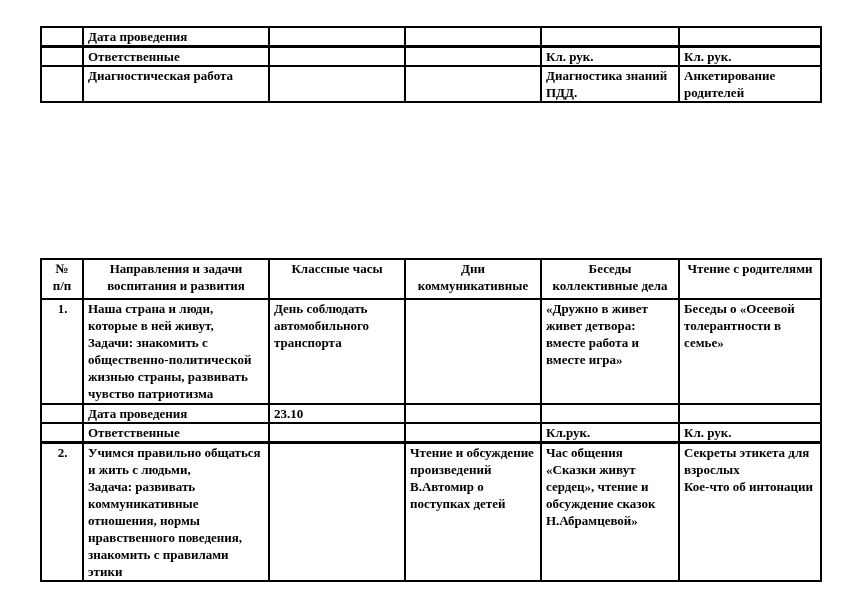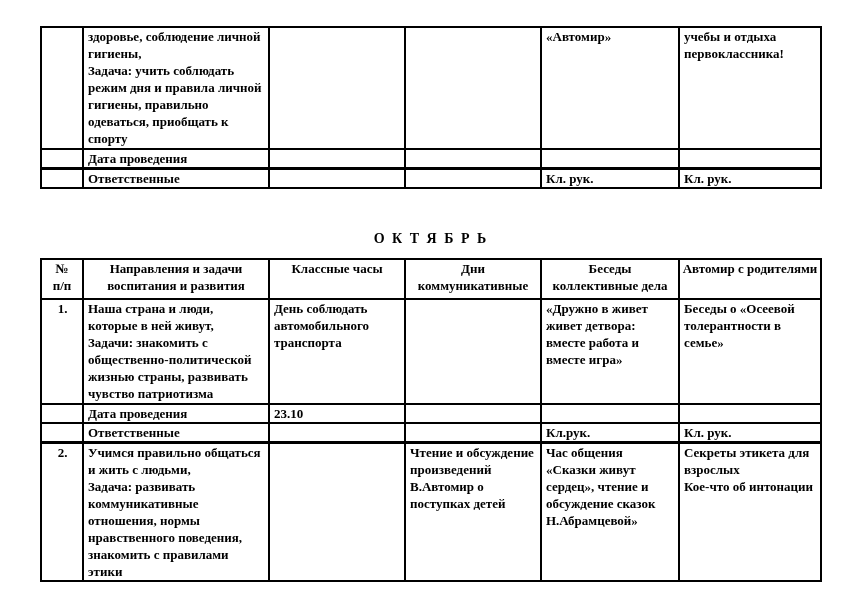--- a/index.html
+++ b/index.html
@@ -70,49 +70,47 @@
   <table class="plan" id="table-top">
     <colgroup>
       <col style="width:42px">
         <col style="width:186px">
         <col style="width:136px">
       <col style="width:136px">
         <col style="width:138px">
         <col style="width:142px">
     </colgroup>
     <tbody>
-      <tr class="h122">
-        <td class="num"></td>
-        <td>здоровье, соблюдение личной гигиены,
-Задача: учить соблюдать режим дня и правила личной гигиены, правильно одеваться, приобщать к спорту</td>
-        <td></td>
-        <td></td>
-        <td>«Автомир»</td>
-        <td>учебы и отдыха первоклассника!</td>
-      </tr>
       <tr class="h17 thick-bottom">
         <td class="num"></td>
         <td>Дата проведения</td>
         <td></td>
         <td></td>
         <td></td>
         <td></td>
       </tr>
       <tr class="h17">
         <td class="num"></td>
         <td>Ответственные</td>
         <td></td>
         <td></td>
         <td>Кл. рук.</td>
         <td>Кл. рук.</td>
       </tr>
+      <tr class="h35">
+        <td class="num"></td>
+        <td>Диагностическая работа</td>
+        <td></td>
+        <td></td>
+        <td>Диагностика знаний ПДД.</td>
+        <td>Анкетирование родителей</td>
+      </tr>
     </tbody>
   </table>
 
-  <div id="month-heading">О К Т Я Б Р Ь</div>
 
   <table class="plan" id="table-oct">
     <colgroup>
       <col style="width:42px">
         <col style="width:186px">
         <col style="width:136px">
       <col style="width:136px">
         <col style="width:138px">
         <col style="width:142px">
     </colgroup>
@@ -120,21 +118,21 @@
       <tr class="h40">
         <th>№
 п/п</th>
         <th>Направления и задачи
 воспитания и развития</th>
         <th>Классные часы</th>
         <th>Дни
 коммуникативные</th>
         <th>Беседы
 коллективные дела</th>
-        <th>Автомир с родителями</th>
+        <th>Чтение с родителями</th>
       </tr>
     </thead>
     <tbody>
       <tr class="h105">
         <td class="num">1.</td>
         <td>Наша страна и люди, которые в ней живут,
 Задачи: знакомить с общественно-политической жизнью страны, развивать чувство патриотизма</td>
         <td>День соблюдать автомобильного транспорта</td>
         <td></td>
         <td>«Дружно в живет живет детвора: вместе работа и вместе игра»</td>

